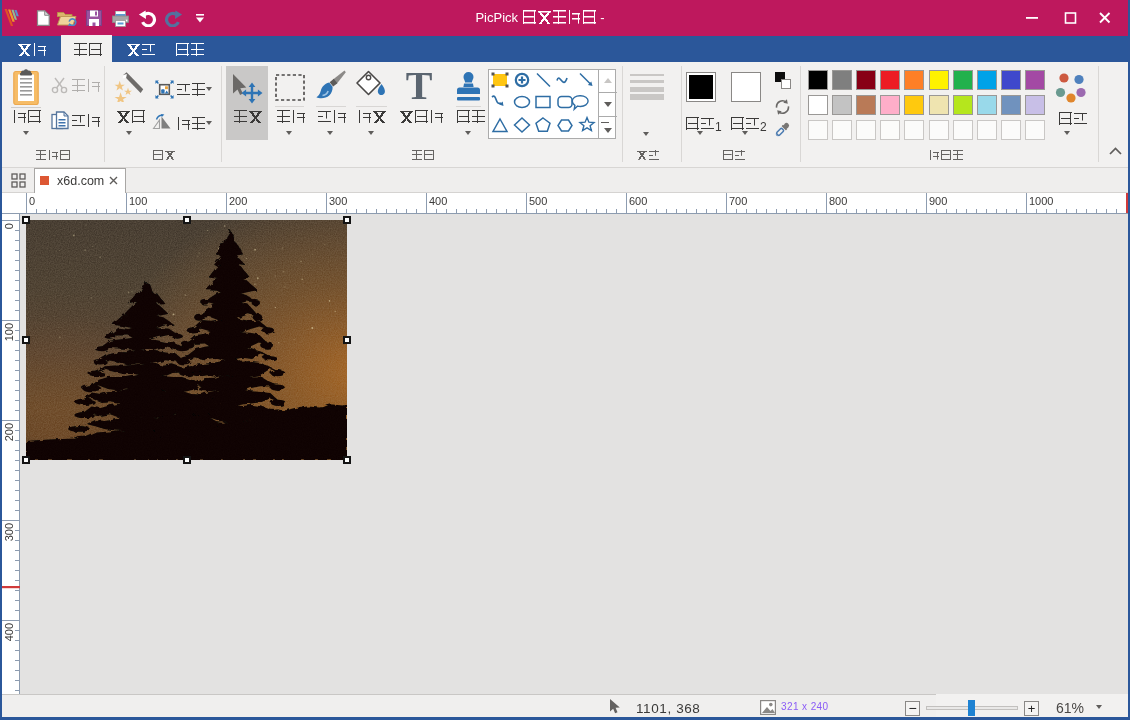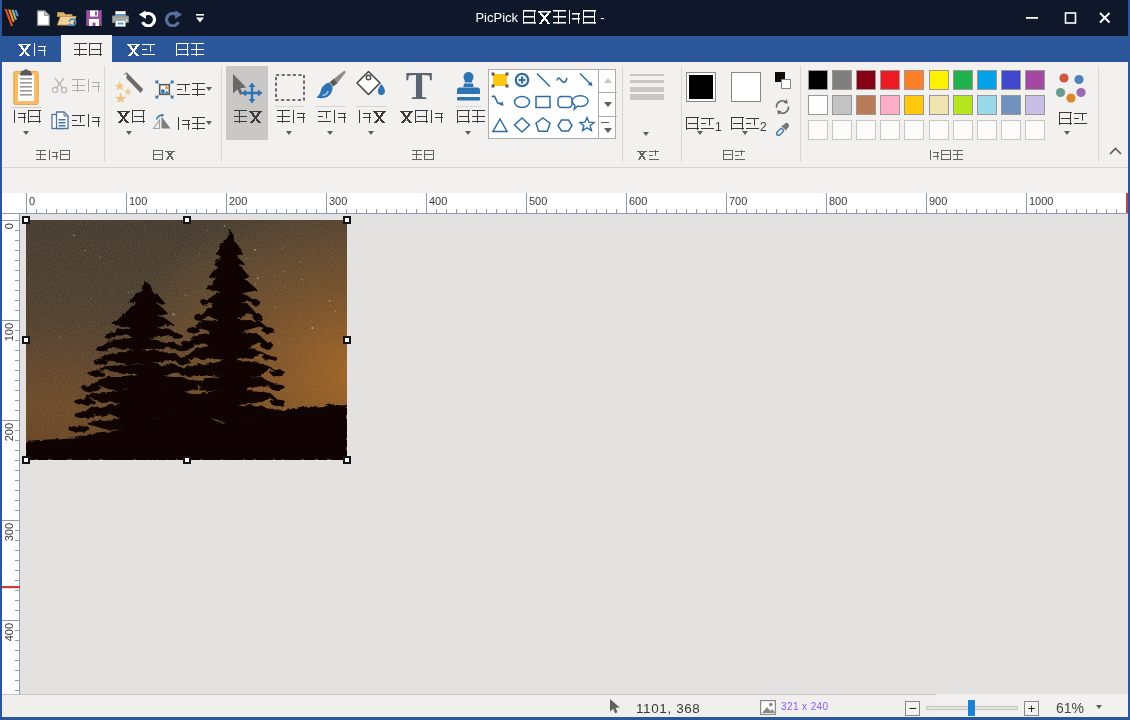--- a/index.html
+++ b/index.html
@@ -12,21 +12,21 @@
 .s11{width:10px;height:10px;margin:0 1px}
 .w{--c:#ffffff}
 .dis{--c:#b0aeac}
 .gl{--c:#656361}
 .p1{background-image:linear-gradient(var(--c),var(--c)),linear-gradient(var(--c),var(--c)),linear-gradient(var(--c),var(--c)),linear-gradient(var(--c),var(--c));background-size:100% 11%,100% 11%,100% 11%,11% 100%;background-position:0 2%,0 50%,0 98%,46% 0}
 .p2{background-image:linear-gradient(var(--c),var(--c)),linear-gradient(var(--c),var(--c)),linear-gradient(var(--c),var(--c)),linear-gradient(var(--c),var(--c)),linear-gradient(var(--c),var(--c));background-size:11% 100%,11% 100%,100% 11%,100% 11%,76% 11%;background-position:2% 0,98% 0,0 2%,0 98%,50% 48%}
 .p3{background-image:linear-gradient(var(--c),var(--c)),linear-gradient(52deg,transparent 44%,var(--c) 44%,var(--c) 56%,transparent 56%),linear-gradient(-52deg,transparent 44%,var(--c) 44%,var(--c) 56%,transparent 56%);background-size:100% 11%,100% 88%,100% 88%;background-position:0 8%,0 100%,0 100%}
 .p4{background-image:linear-gradient(var(--c),var(--c)),linear-gradient(var(--c),var(--c)),linear-gradient(var(--c),var(--c)),linear-gradient(var(--c),var(--c));background-size:11% 100%,64% 11%,64% 11%,11% 76%;background-position:8% 0,100% 22%,100% 62%,92% 100%}
 .p5{background-image:linear-gradient(var(--c),var(--c)),linear-gradient(var(--c),var(--c)),linear-gradient(var(--c),var(--c)),linear-gradient(var(--c),var(--c));background-size:100% 11%,42% 11%,100% 11%,11% 58%;background-position:0 10%,0 54%,0 98%,72% 10%}
 
-#titlebar{left:0;top:0;width:1130px;height:36px;background:#0f172a}
+#titlebar{left:0;top:0;width:1130px;height:36px;background:#be185d}
 #menubar{left:0;top:36px;width:1130px;height:26px;background:#2b579a}
 #hometab{left:61px;top:35px;width:51px;height:27px;background:#f2f1f0}
 #ribbon{left:0;top:62px;width:1130px;height:106px;background:#f2f1f0;border-bottom:1px solid #d8d6d4}
 .vsep{position:absolute;top:4px;height:96px;width:1px;background:#d9d7d5}
 #doctabs{left:0;top:168px;width:1130px;height:25px;background:#efeeed;border-bottom:1px solid #d5d3d1}
 #hruler{left:20px;top:193px;width:1110px;height:21px;background:#fff}
 #corner{left:0;top:193px;width:20px;height:21px;background:#fff;border-bottom:1px solid #8d9cb0}
 #vruler{left:0;top:214px;width:20px;height:480px;background:#fff}
 #canvas{left:20px;top:214px;width:1110px;height:480px;background:#e3e2e1}
 #statusbar{left:0;top:694px;width:936px;height:26px;background:#f0efee;border-top:1px solid #c9c7c5}
@@ -363,20 +363,36 @@
       <circle cx="5.5" cy="21.5" r="4.6" fill="#6a9a90"></circle>
       <circle cx="26" cy="21.5" r="4.6" fill="#9c6ab0"></circle>
       <circle cx="16" cy="27" r="4.6" fill="#e0862c"></circle>
     </svg>
     <div class="abs" style="left:1058px;top:50px"><span class="h s13 p2"></span><span class="h s13 p5"></span></div>
     <div class="dd" style="left:1064px;top:69px"></div>
     <div class="abs" style="left:928px;top:88px"><span class="h s11 gl p4"></span><span class="h s11 gl p2"></span><span class="h s11 gl p1"></span></div>
     <div class="vsep" style="left:1098px"></div>
     <svg class="abs" style="left:1108px;top:84px" width="15" height="10" viewBox="0 0 15 10">
         <path d="M2 8 L7.5 2.5 13 8" fill="none" stroke="#5f5d5b" stroke-width="1.7"></path>
+      </svg>
+  </div>
+  <div class="abs" id="doctabs">
+    <svg class="abs" style="left:11px;top:5px" width="15" height="15" viewBox="0 0 15 15">
+      <g fill="none" stroke="#5f5d5b" stroke-width="1.3">
+          <rect x="1" y="1" width="5" height="5"></rect>
+          <rect x="9" y="1" width="5" height="5"></rect>
+          <rect x="1" y="9" width="5" height="5"></rect>
+          <rect x="9" y="9" width="5" height="5"></rect>
+        </g>
+    </svg>
+    <div class="abs" style="left:34px;top:0;width:92px;height:25px;background:#fff;border:1px solid #a8a6a4;border-bottom:none"></div>
+    <div class="abs" style="left:40px;top:8px;width:9px;height:9px;background:#dd5733"></div>
+    <div class="abs" style="left:57px;top:6px;font-size:12.5px;color:#3b3a39">x6d.com</div>
+    <svg class="abs" style="left:108px;top:7px" width="11" height="11" viewBox="0 0 11 11">
+        <path d="M2 2 l7 7 M9 2 l-7 7" stroke="#5f5d5b" stroke-width="1.4"></path>
       </svg>
   </div>
   <div class="abs" id="corner"></div>
   <div class="abs" id="hruler"><svg width="1110" height="21" viewBox="0 0 1110 21">
         <g stroke="#8d9cb0" stroke-width="1">
           <line x1="6.5" y1="0" x2="6.5" y2="20"></line>
           <line x1="16.5" y1="16" x2="16.5" y2="20"></line>
           <line x1="26.5" y1="16" x2="26.5" y2="20"></line>
           <line x1="36.5" y1="16" x2="36.5" y2="20"></line>
           <line x1="46.5" y1="16" x2="46.5" y2="20"></line>

